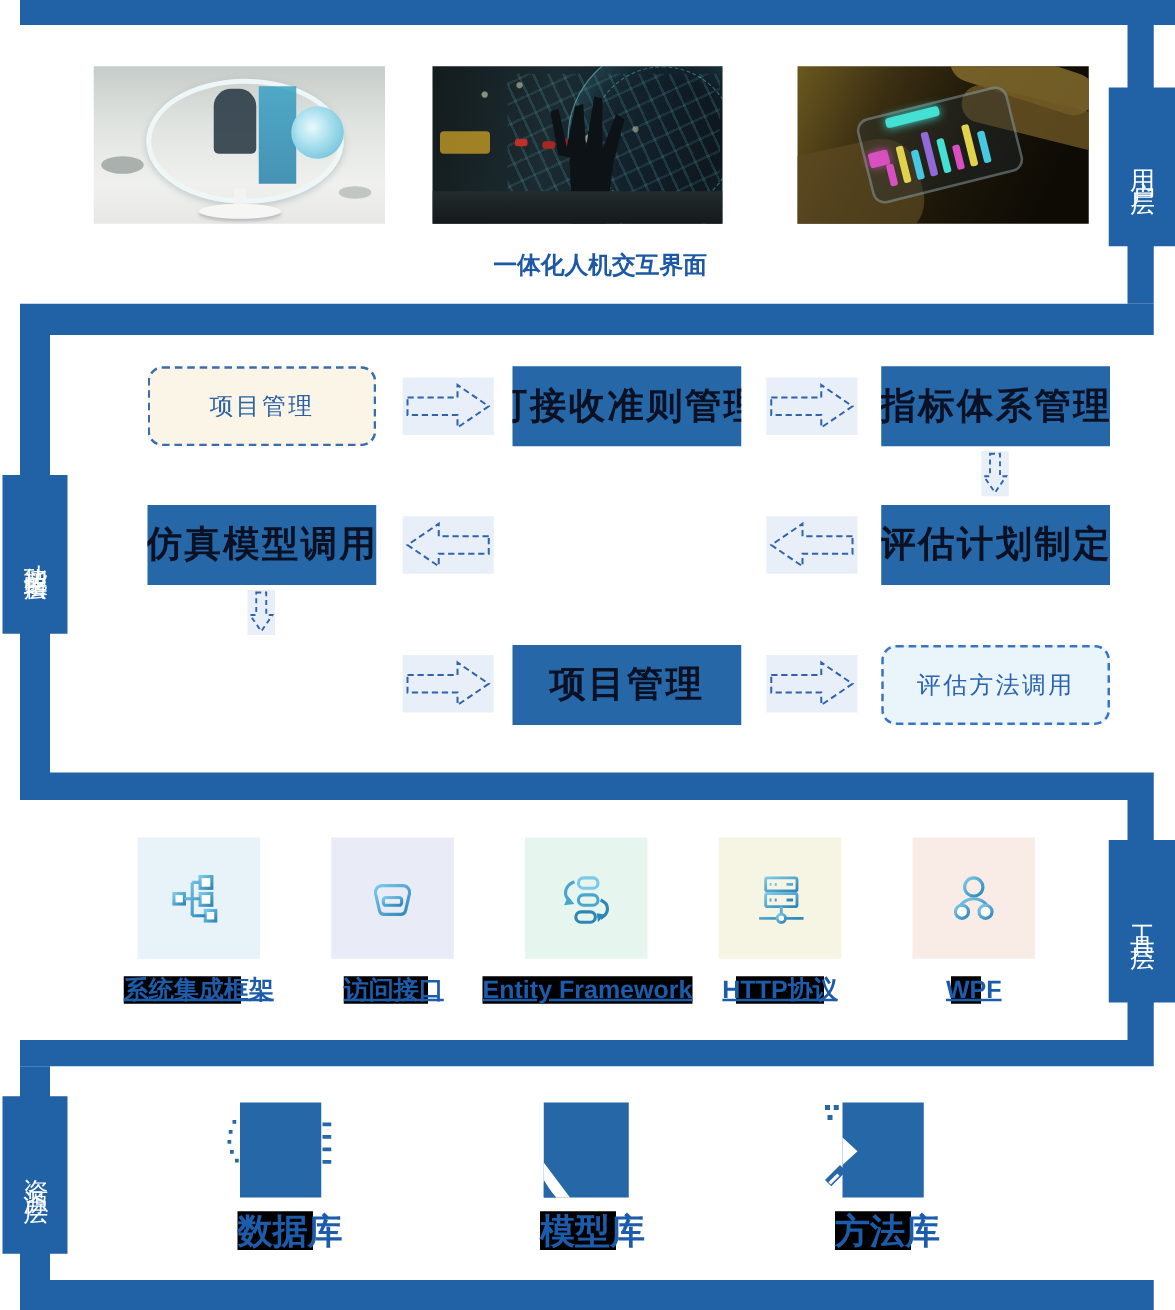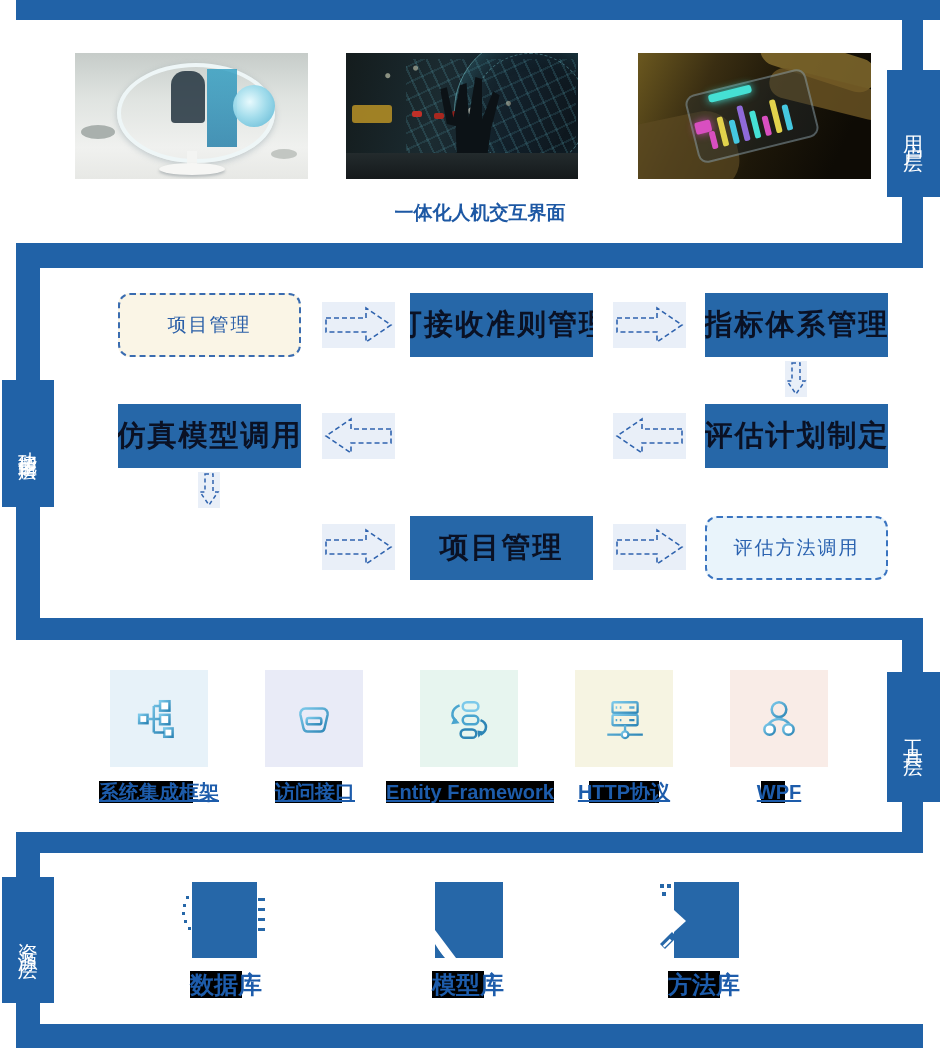--- a/index.html
+++ b/index.html
@@ -97,21 +97,21 @@
   .tl4{left:567px;width:114px;} .tl5{left:744px;width:70px;}
   .patch-a{background:linear-gradient(90deg,#000 0 78%,transparent 78%);}
   .patch-b{background:linear-gradient(90deg,#000 0 84%,transparent 84%);}
   .patch-c{background:#000;}
   .patch-d{background:linear-gradient(90deg,transparent 0 12%,#000 12% 88%,transparent 88%);}
   .patch-e{background:linear-gradient(90deg,transparent 0 8%,#000 8% 64%,transparent 64%);}
   
   .ricon{position:absolute;top:880px;}
   .ri1{left:180px;} .ri2{left:434px;} .ri3{left:658px;}
   .rlabel{position:absolute;top:970px;height:30px;line-height:30px;text-align:left;
-     font-size:24px;font-weight:bold;color:#1d5cab;white-space:nowrap;}
+     font-size:28px;font-weight:bold;color:#1d5cab;white-space:nowrap;}
   .rl1{left:190px;width:70px;} .rl2{left:432px;width:70px;} .rl3{left:668px;width:70px;}
   .patch-r{background:linear-gradient(90deg,#000 0 72%,transparent 72%);}
   .hidden-defs{position:absolute;width:0;height:0;}
 </style>
 </head>
 <body>
 
 <div class="canvas">
 
   <svg class="hidden-defs" aria-hidden="true">

